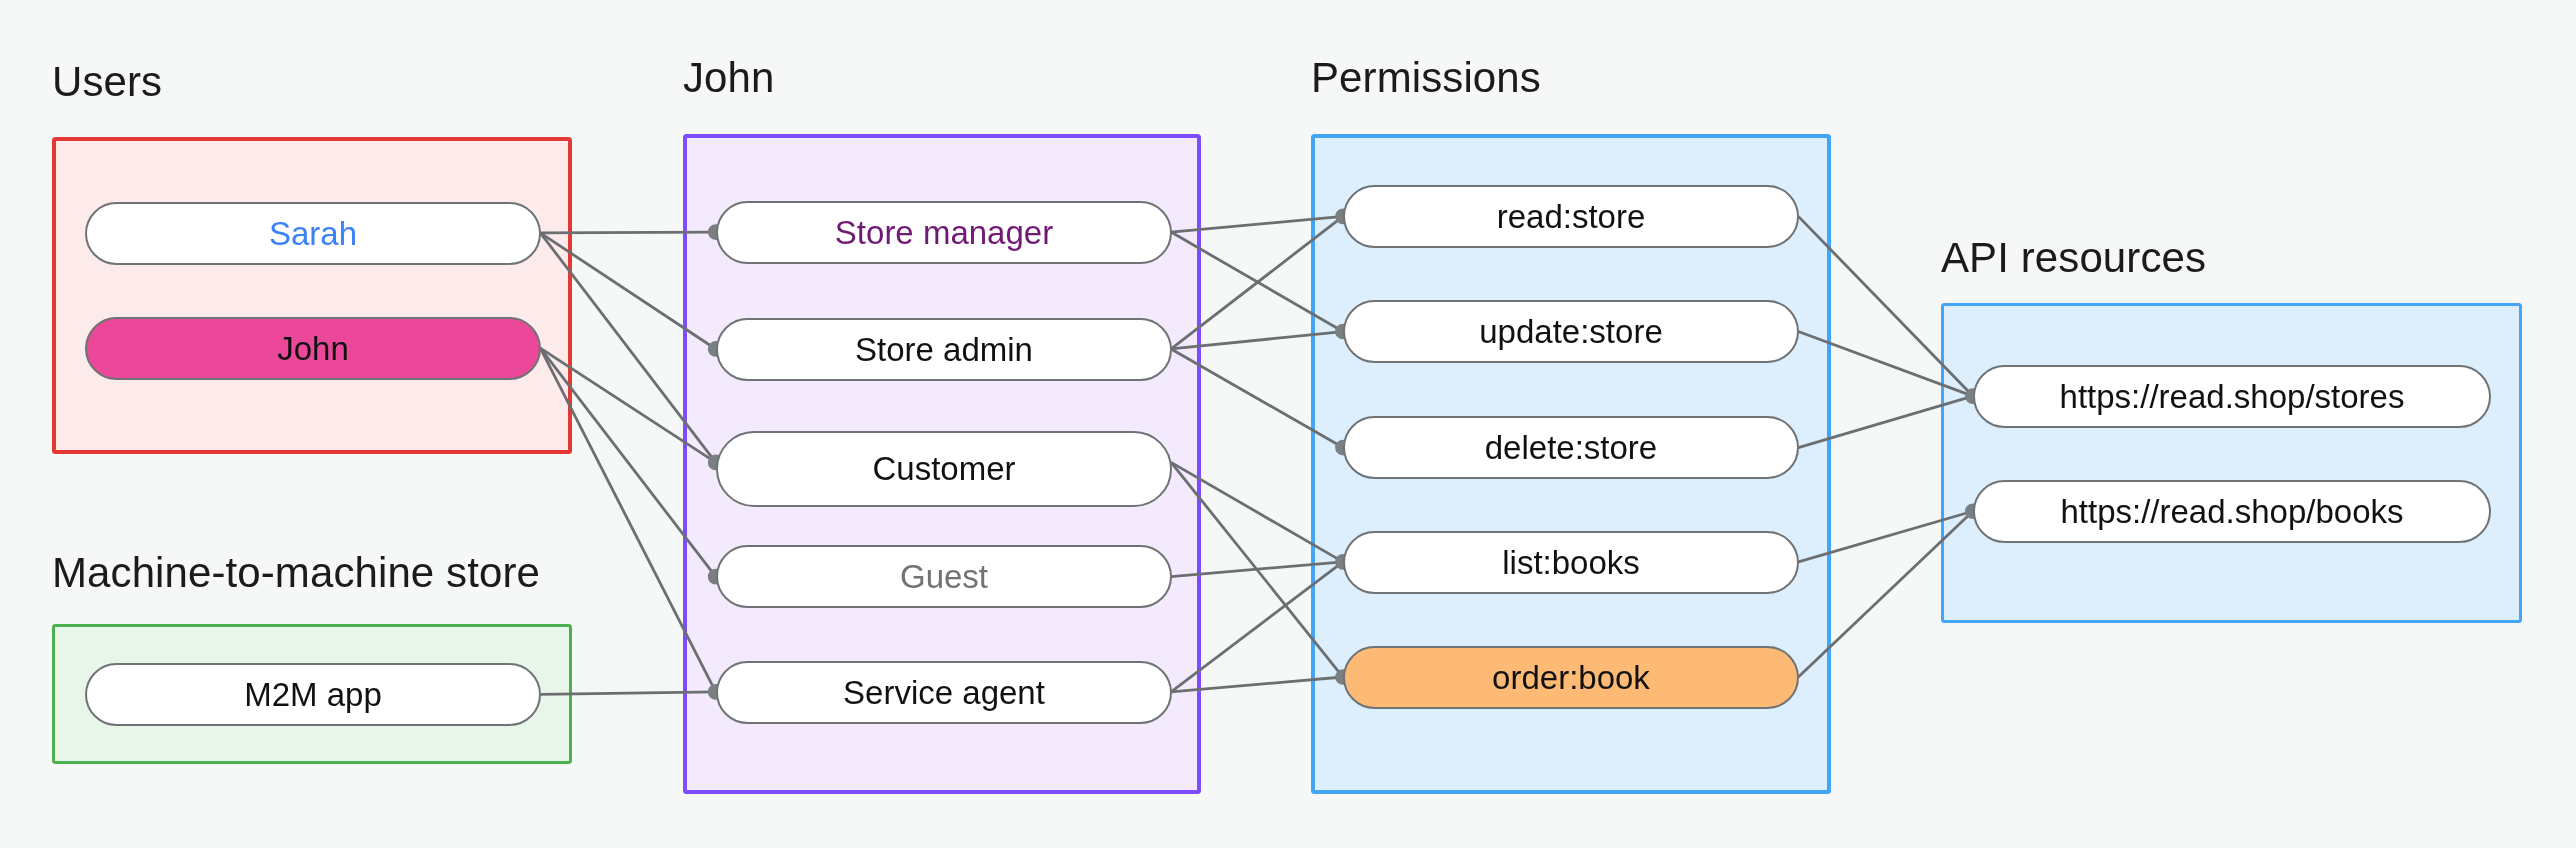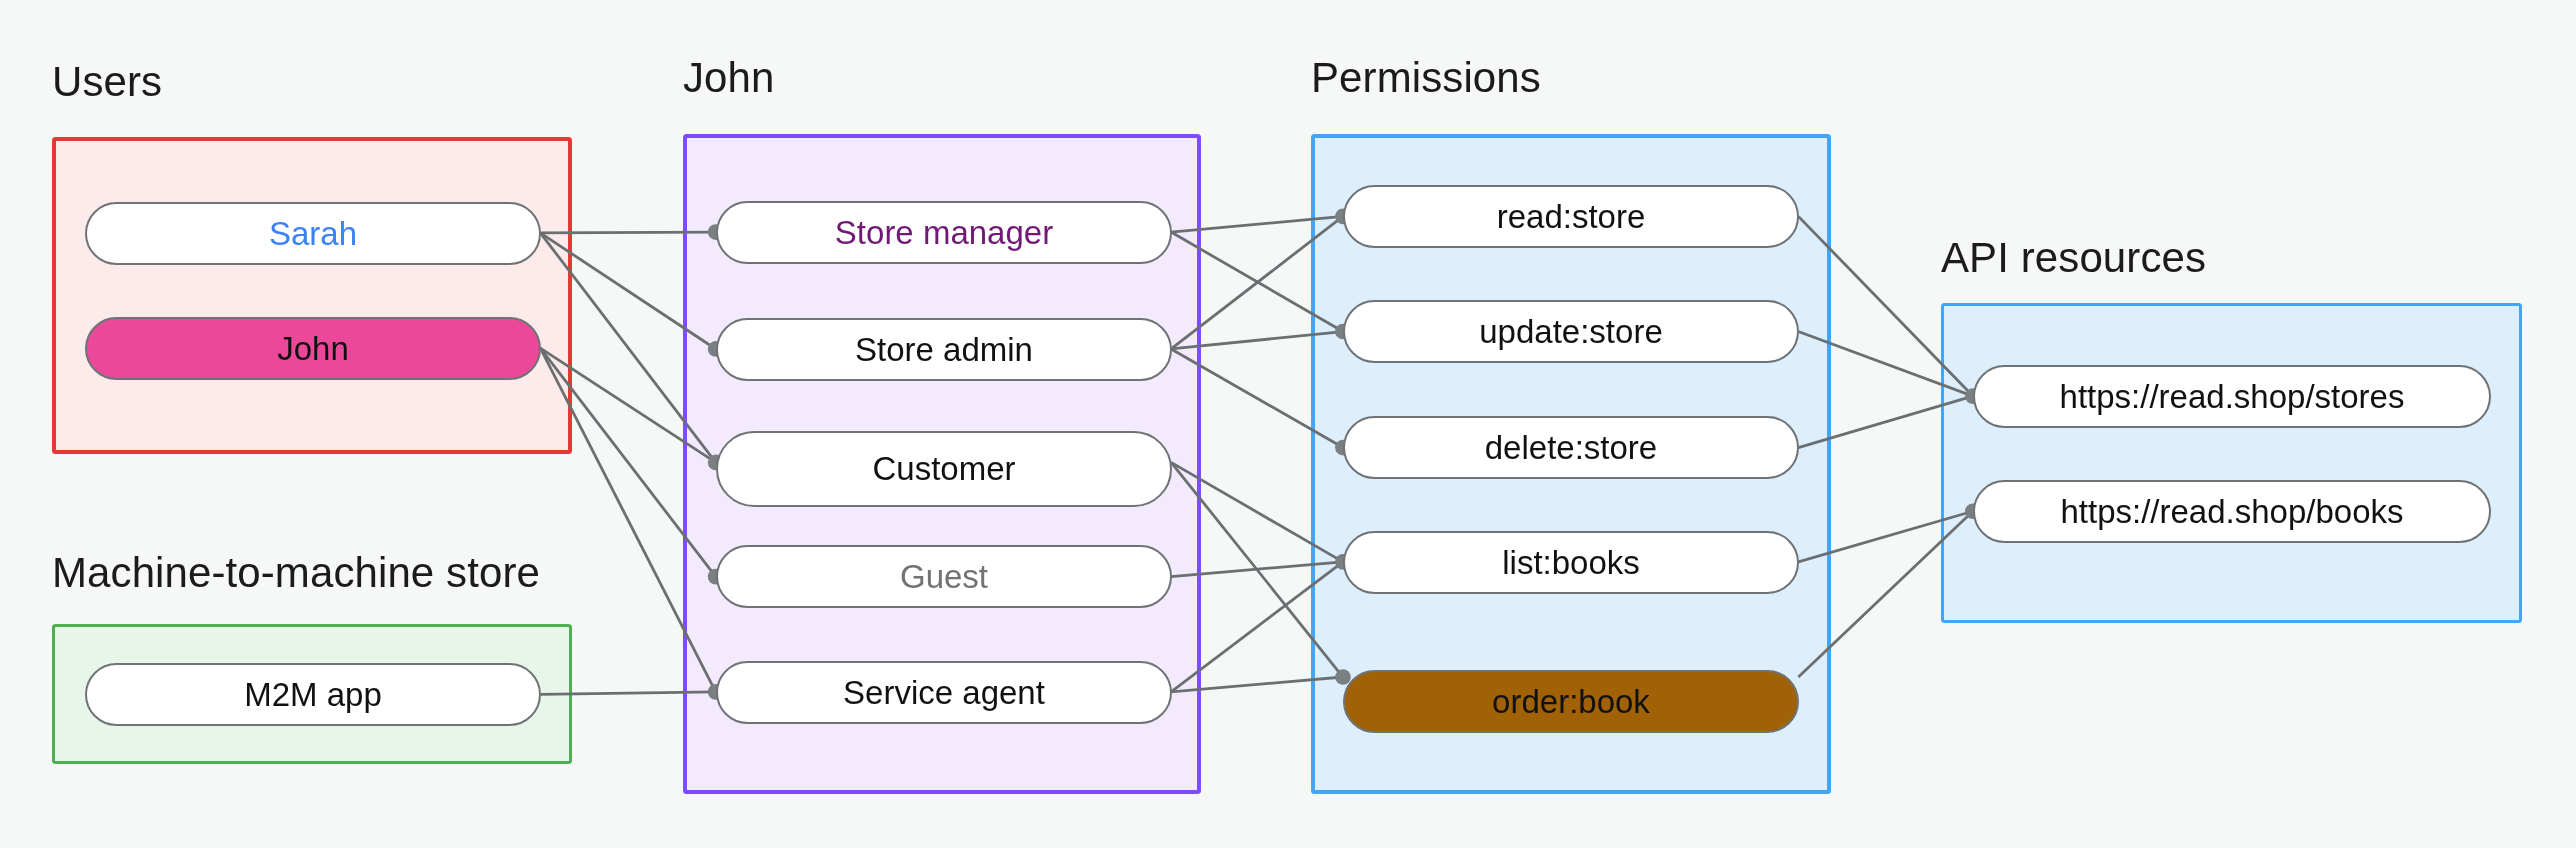--- a/index.html
+++ b/index.html
@@ -101,20 +101,20 @@
       <div class="node" style="left: 716px; top: 318px; width: 456px; height: 63px; background: rgb(255, 255, 255); border-color: rgb(111, 115, 117); color: rgb(17, 17, 17);">Store admin</div>
       <div class="node" style="left: 716px; top: 431px; width: 456px; height: 76px; background: rgb(255, 255, 255); border-color: rgb(111, 115, 117); color: rgb(17, 17, 17);">Customer</div>
       <div class="node" style="left: 716px; top: 545px; width: 456px; height: 63px; background: rgb(255, 255, 255); border-color: rgb(111, 115, 117); color: #737373;">Guest</div>
       <div class="node" style="left: 716px; top: 661px; width: 456px; height: 63px; background: rgb(255, 255, 255); border-color: rgb(111, 115, 117); color: rgb(17, 17, 17);">Service agent</div>
       <div class="group-title" style="left: 1311px; top: 54px;">Permissions</div>
       <div class="group-box" style="left: 1311px; top: 134px; width: 520px; height: 660px; border: 4.4px solid rgb(66, 165, 245); background: rgb(221, 238, 252);"></div>
       <div class="node" style="left: 1343px; top: 185px; width: 456px; height: 63px; background: rgb(255, 255, 255); border-color: rgb(111, 115, 117); color: rgb(17, 17, 17);">read:store</div>
       <div class="node" style="left: 1343px; top: 300px; width: 456px; height: 63px; background: rgb(255, 255, 255); border-color: rgb(111, 115, 117); color: rgb(17, 17, 17);">update:store</div>
       <div class="node" style="left: 1343px; top: 416px; width: 456px; height: 63px; background: rgb(255, 255, 255); border-color: rgb(111, 115, 117); color: rgb(17, 17, 17);">delete:store</div>
       <div class="node" style="left: 1343px; top: 531px; width: 456px; height: 63px; background: rgb(255, 255, 255); border-color: rgb(111, 115, 117); color: rgb(17, 17, 17);">list:books</div>
-      <div class="node" style="left: 1343px; top: 646px; width: 456px; height: 63px; background: #a16207; border-color: rgb(111, 115, 117); color: rgb(17, 17, 17); margin-top: 24px;">order:book</div>
+      <div class="node" style="left: 1343px; top: 646px; width: 456px; height: 63px; background: #fdba74; border-color: rgb(111, 115, 117); color: rgb(17, 17, 17);">order:book</div>
       <div class="group-title" style="left: 1941px; top: 234px;">API resources</div>
       <div class="group-box" style="left: 1941px; top: 303px; width: 581px; height: 320px; border: 3.5px solid rgb(66, 165, 245); background: rgb(221, 238, 252);"></div>
       <div class="node" style="left: 1973px; top: 365px; width: 518px; height: 63px; background: rgb(255, 255, 255); border-color: rgb(111, 115, 117); color: rgb(17, 17, 17);">https://read.shop/stores</div>
       <div class="node" style="left: 1973px; top: 480px; width: 518px; height: 63px; background: rgb(255, 255, 255); border-color: rgb(111, 115, 117); color: rgb(17, 17, 17);">https://read.shop/books</div>
     </div>
 </div>
 
 
 </body></html>

